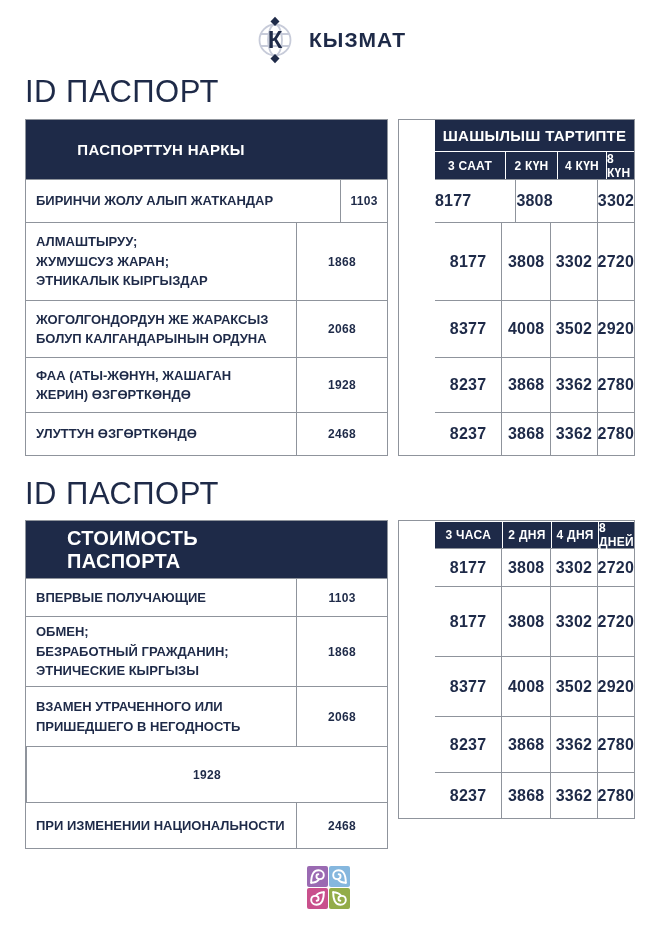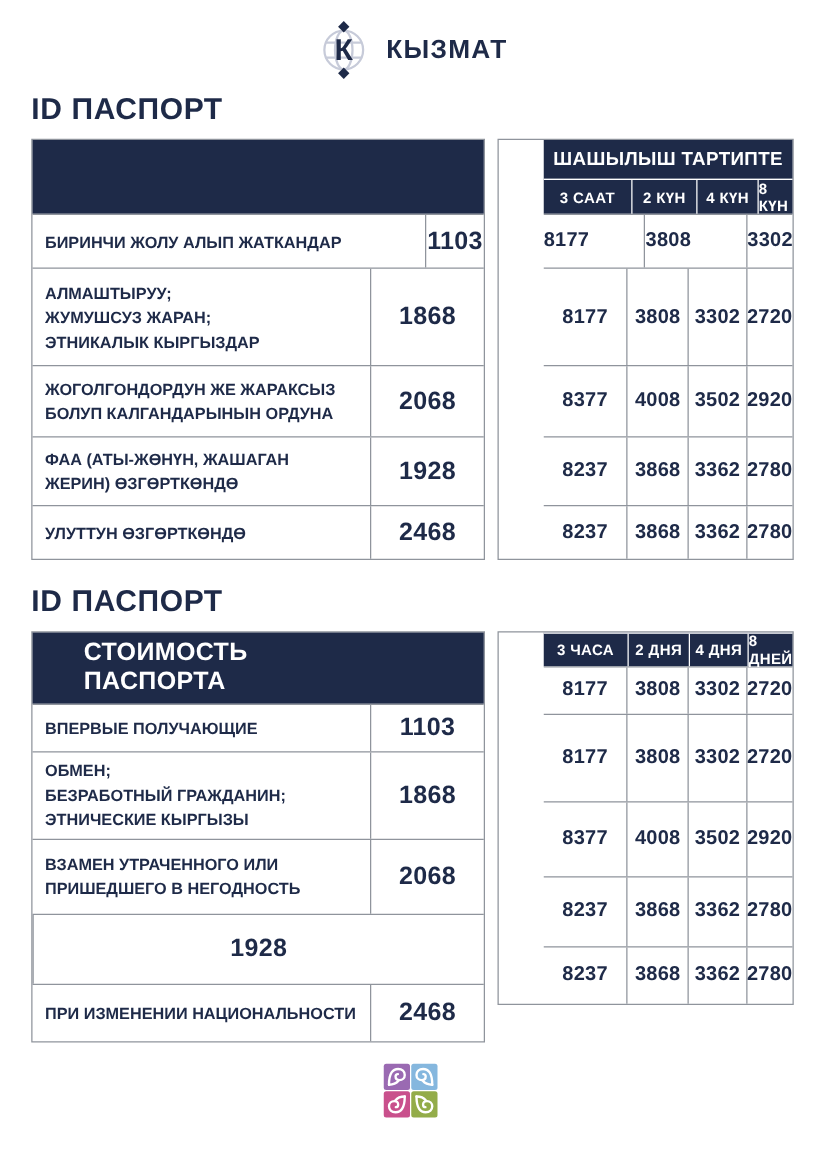--- a/index.html
+++ b/index.html
@@ -11,39 +11,39 @@
   body{background:#e8e8e8;font-family:"Liberation Sans",sans-serif;}
   .page{width:656px;height:928px;background:#ffffff;margin:0 auto;overflow:hidden;}
 
   
   .logo-row{display:flex;justify-content:center;align-items:center;gap:9px;padding-top:14px;height:66px;}
   .globe{width:50px;height:50px;}
   .brand{font-size:21px;font-weight:800;color:var(--navy);letter-spacing:1px;}
 
   
   .section{padding:0 21px 0 25px;}
-  .section-title{font-size:24px;font-weight:700;color:var(--navy);letter-spacing:.5px;line-height:1.1;}
+  .section-title{font-size:31px;font-weight:400;color:var(--navy);letter-spacing:.5px;line-height:1.1;}
   .s1 .section-title{margin:9px 0 10px;}
   .s2 .section-title{margin:21px 0 9px;}
   .tables{display:flex;gap:10px;align-items:flex-start;}
 
   
   .left-table{width:363px;border:1px solid var(--border);}
   .lt-header{display:flex;background:var(--navy);color:#fff;}
   .s1 .lt-header{height:59px;}
   .s2 .lt-header{height:57px;}
   .lt-h-label{width:270px;display:flex;align-items:center;justify-content:center;font-weight:800;letter-spacing:.3px;}
   .s1 .lt-h-label{font-size:15px;}
   .s2 .lt-h-label{font-size:20px;padding-left:41px;}
   .lt-h-price{flex:1;border-left:2px solid #fff;display:flex;align-items:center;justify-content:center;text-align:center;font-weight:800;white-space:pre-line;line-height:1.25;}
   .s1 .lt-h-price{font-size:13px;}
   .s2 .lt-h-price{font-size:14px;}
   .lt-row{display:flex;border-top:1px solid var(--border);}
   .lt-label{width:270px;padding:4px 6px 4px 10px;display:flex;align-items:center;font-weight:700;font-size:13px;color:var(--navy);white-space:pre-line;line-height:1.5;}
-  .lt-price{flex:1;border-left:1px solid var(--border);display:flex;align-items:center;justify-content:center;font-weight:800;font-size:20px;color:var(--navy);letter-spacing:.3px;}
+  .lt-price{flex:1;border-left:1px solid var(--border);display:flex;align-items:center;justify-content:center;font-weight:800;font-size:12px;color:var(--navy);letter-spacing:.3px;}
 
   
   .right-table{width:237px;border:1px solid var(--border);padding-left:36px;}
   .rt-header{background:var(--navy);color:#fff;display:flex;align-items:center;justify-content:center;font-weight:800;font-size:15px;letter-spacing:.3px;}
   .s1 .rt-header{height:31px;}
   .s2 .rt-header{height:30px;}
   .rt-subheader{display:flex;background:var(--navy);color:#fff;border-top:1px solid #ffffff;}
   .s1 .rt-subheader{height:28px;}
   .s2 .rt-subheader{height:27px;}
   .rt-subheader .rt-col{display:flex;align-items:center;justify-content:center;font-weight:600;font-size:12px;letter-spacing:.3px;}
@@ -88,20 +88,21 @@
     </svg>
     <div class="brand">КЫЗМАТ</div>
   </div>
 
   <div class="section s1">
     <div class="section-title">ID ПАСПОРТ</div>
     <div class="tables">
 
       <div class="left-table">
         <div class="lt-header">
+          <div class="lt-h-label">ПАСПОРТТУН НАРКЫ</div>
         </div>
         <div class="lt-row row-1">
           <div class="lt-label">БИРИНЧИ ЖОЛУ АЛЫП ЖАТКАНДАР</div>
           <div class="lt-price">1103</div>
         </div>
         <div class="lt-row row-2">
           <div class="lt-label">АЛМАШТЫРУУ;
 ЖУМУШСУЗ ЖАРАН;
 ЭТНИКАЛЫК КЫРГЫЗДАР</div>
           <div class="lt-price">1868</div>

